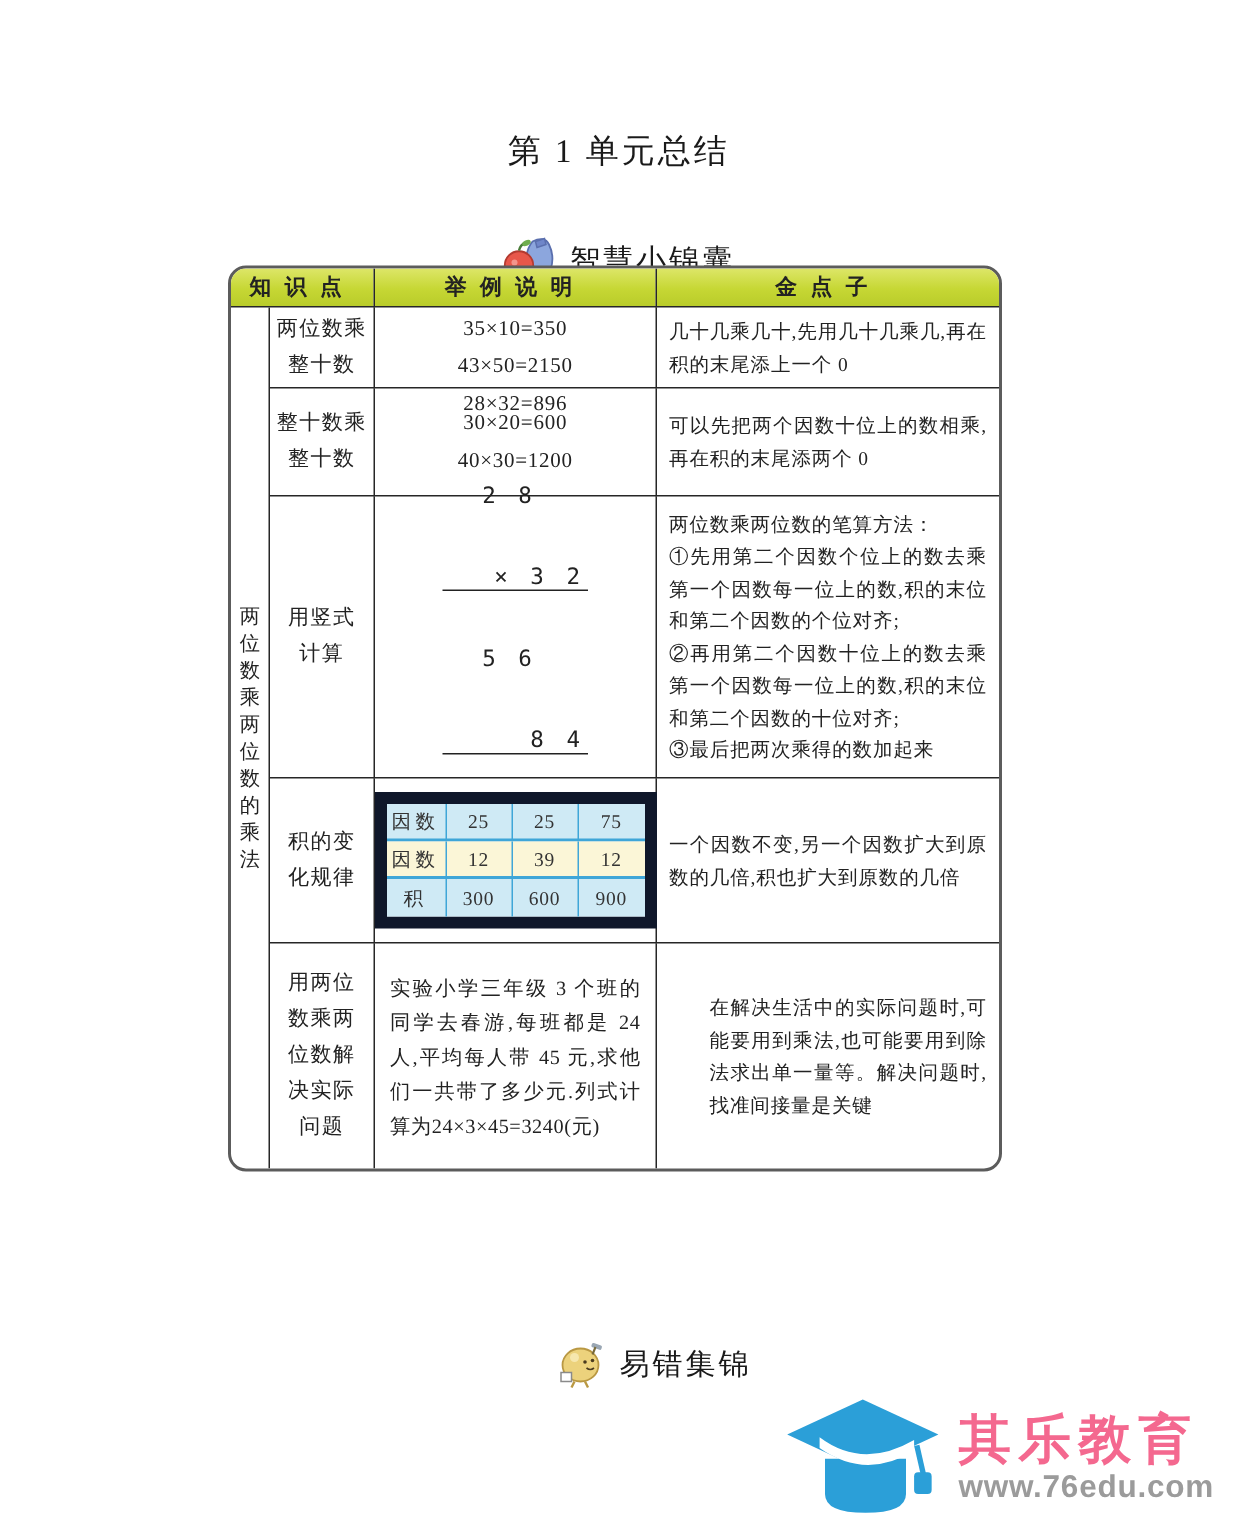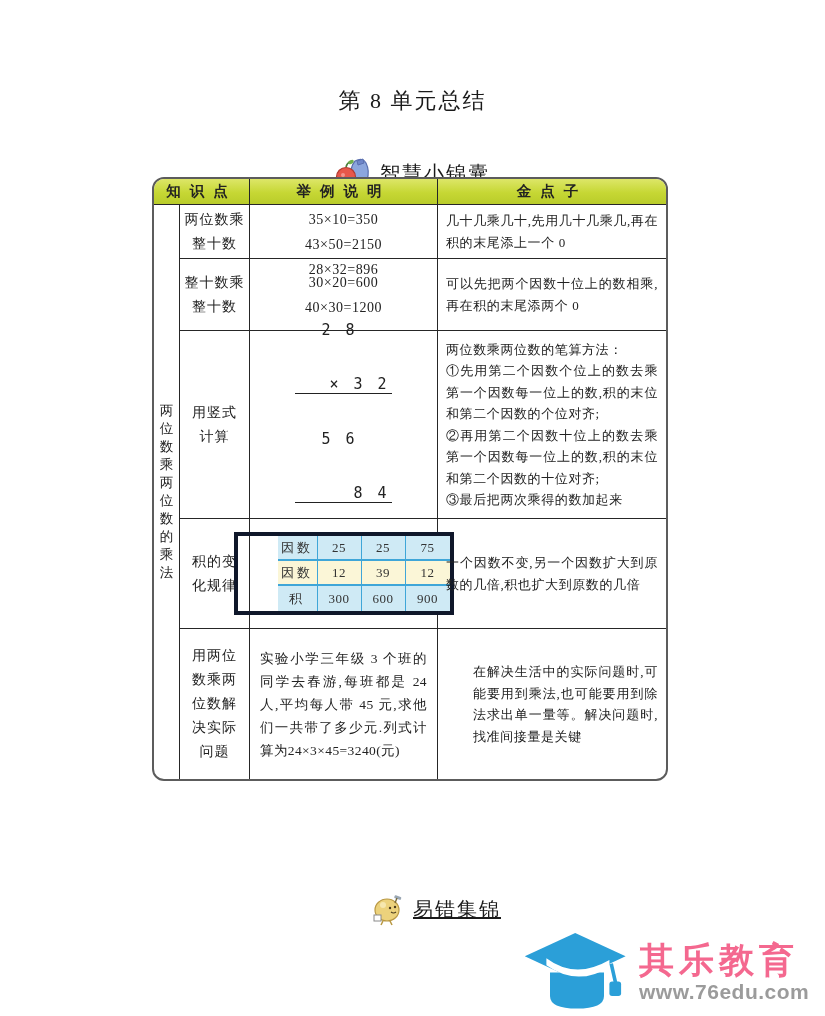--- a/index.html
+++ b/index.html
@@ -5,21 +5,21 @@
   html,body{margin:0;padding:0;background:#fff;}
   .page{position:relative;width:825px;height:1016px;background:#ffffff;overflow:hidden;
         font-family:"Liberation Serif","DejaVu Serif",serif;color:#222;}
 
   
   .page-title{position:absolute;top:86px;left:0;right:0;text-align:center;
               font-size:22px;letter-spacing:2px;color:#1a1a1a;}
   .sec-head{position:absolute;display:flex;align-items:center;justify-content:center;gap:9px;
             font-size:20px;color:#1a1a1a;letter-spacing:2px;}
   .sec-head.wisdom{top:124px;left:0;right:0;margin-top:31px;}
-  .sec-head.mistakes{top:891px;left:46px;right:0;text-decoration:underline;}
+  .sec-head.mistakes{top:891px;left:46px;right:0;}
   .sec-head svg{display:block;}
 
   
   .tbl{position:absolute;left:152px;top:177px;width:516px;box-sizing:border-box;
        border:2px solid #5c5c5c;border-radius:12px;overflow:hidden;background:#fff;
        display:grid;grid-template-columns:26px 70px 188px 1fr;
        grid-template-rows:26px 54px 72px 188px 110px 150px;}
   .cell{box-sizing:border-box;min-width:0;}
   .br{border-right:1.5px solid #262626;}
   .bb{border-bottom:1.5px solid #262626;}
@@ -42,41 +42,41 @@
         letter-spacing:3px;white-space:pre;}
   .calc-line{padding:0 2px;}
   .calc-line.rule{border-bottom:1.5px solid #222;text-align:right;}
 
   
   .examples.story{align-items:stretch;padding:8px 10px;font-size:13.5px;line-height:23px;
                   text-align:justify;letter-spacing:0.4px;}
 
   
   .mini{display:grid;grid-template-columns:40px 44px 44px 44px;grid-auto-rows:25px;
-        border:4px solid #0f172a;width:fit-content;padding-left:40px;}
+        border:8px solid #0f172a;width:fit-content;}
   .mt{display:flex;align-items:center;justify-content:center;font-size:13px;color:#333;
       box-sizing:border-box;border-right:1.5px solid #3fa6d8;border-bottom:2px solid #3fa6d8;}
   .mt.lastcol{border-right:none;}
   .mt.lastrow{border-bottom:none;}
   .mt.lab{letter-spacing:3px;}
   .tone-blue{background:#cfeaf5;}
   .tone-yellow{background:#fbf6d7;}
 
   
   .brand{position:absolute;left:523px;top:931px;display:flex;align-items:center;gap:8px;
          font-family:"Liberation Sans","DejaVu Sans",sans-serif;}
   .brand-name{font-size:35px;font-weight:bold;color:#f4688f;letter-spacing:5px;line-height:38px;}
   .brand-url{font-size:21px;font-weight:bold;color:#9b9b9b;letter-spacing:0.5px;line-height:26px;}
 </style>
 </head>
 <body>
 
 <div class="page">
 
-  <div class="page-title">第 8 单元总结</div>
+  <div class="page-title">第 1 单元总结</div>
 
   <div class="sec-head wisdom">
     <svg width="36" height="36" viewBox="0 0 36 36">
       <path d="M20 6 q8 -4 11 2 q4 8 1 17 q-2 6 -9 5 q-6 -1 -7 -8 q-1 -10 4 -16z" fill="#8ca6dd" stroke="#5a6fae" stroke-width="1.2"></path>
       <path d="M22 6 l6 -2 l1 4 l-6 2z" fill="#6f86c9" stroke="#5a6fae" stroke-width="1"></path>
       <circle cx="11" cy="22" r="9.5" fill="#e8574a" stroke="#b33a30" stroke-width="1.2"></circle>
       <circle cx="8" cy="20" r="2" fill="#f3958d"></circle>
       <circle cx="14" cy="25" r="1.6" fill="#f3958d"></circle>
       <path d="M11 12 q1 -4 4 -5" fill="none" stroke="#4a7d3a" stroke-width="1.6"></path>
       <ellipse cx="16" cy="7" rx="3" ry="1.8" fill="#6fae4e" transform="rotate(-25 16 7)"></ellipse>

